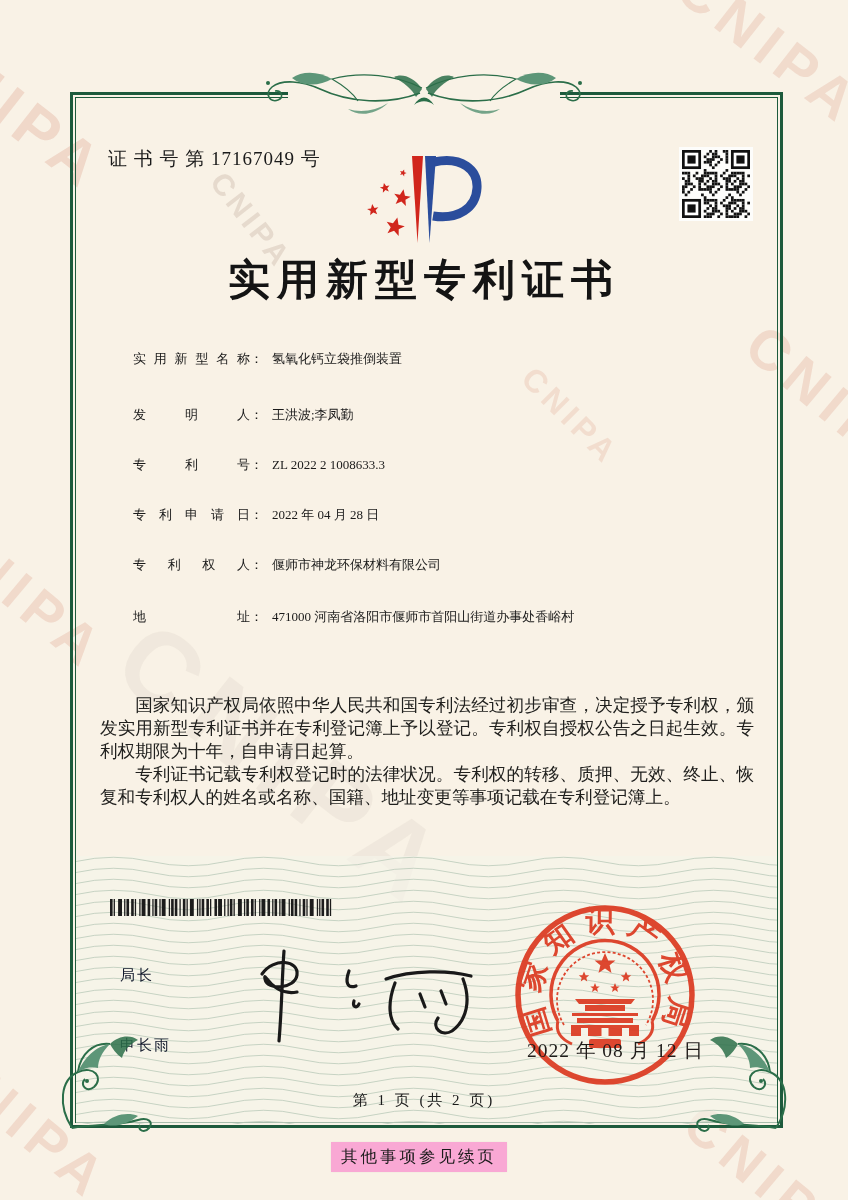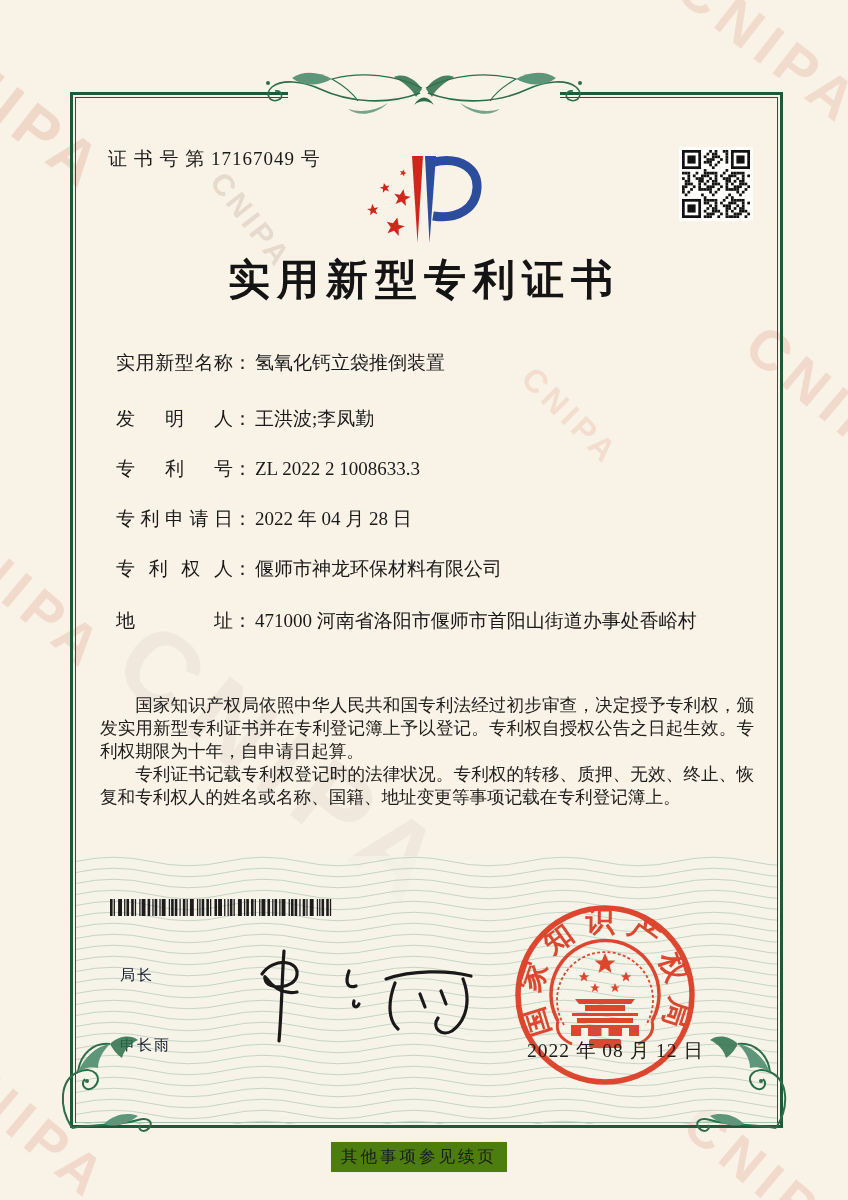--- a/index.html
+++ b/index.html
@@ -19,42 +19,42 @@
 
   .frame{position:absolute;left:70px;top:92px;width:707px;height:1030px;border:3px solid #1d5a3c;z-index:1;}
   .frame-inner{position:absolute;left:2px;top:2px;right:2px;bottom:2px;border:1px solid #1d5a3c;}
 
   .cert-no{position:absolute;left:108px;top:146px;font-size:19px;letter-spacing:1px;z-index:2;}
   .logo{position:absolute;left:362px;top:146px;z-index:2;}
   .qr{position:absolute;left:679px;top:147px;width:74px;height:74px;background:#fdfdfb;padding:3px;box-sizing:border-box;z-index:2;}
   .title{position:absolute;left:0;width:848px;top:252px;text-align:center;font-size:42px;font-weight:bold;
          letter-spacing:7px;color:#141414;z-index:2;}
 
-  .field-row{position:absolute;left:116px;font-size:19px;white-space:nowrap;z-index:2;}
+  .field-row{position:absolute;left:133px;font-size:13px;white-space:nowrap;z-index:2;}
   .f-label{display:inline-block;width:117px;text-align:justify;text-align-last:justify;vertical-align:top;}
   .f-colon{display:inline-block;width:18px;}
   .f-value{margin-left:4px;}
   .pair2{position:absolute;left:330px;top:0;}
 
   .body-text{position:absolute;left:100px;top:694px;width:654px;font-size:17.6px;line-height:23px;
              text-align:justify;z-index:2;color:#20201e;}
   .body-text p{margin:0;text-indent:2em;}
 
   .waves{position:absolute;left:76px;top:856px;z-index:1;}
   .barcode{position:absolute;left:110px;top:899px;z-index:2;}
   .signer{position:absolute;left:120px;font-size:15px;font-family:Liberation Sans, sans-serif;
           color:#0f172a;z-index:2;letter-spacing:2px;}
   .signer-title{top:966px;}
   .signer-name{top:1036px;}
   .signature{position:absolute;left:252px;top:948px;z-index:2;}
   .seal{position:absolute;left:510px;top:900px;z-index:3;opacity:.93;}
   .seal-date{position:absolute;left:527px;top:1037px;font-size:19.5px;letter-spacing:1px;color:#201c1a;z-index:4;white-space:nowrap;}
   .page-indicator{position:absolute;left:0;width:848px;top:1091px;text-align:center;font-size:15px;
                   letter-spacing:3px;z-index:2;}
-  .cont-note{position:absolute;left:331px;top:1142px;background:#4d7c0f;padding:4px 10px;font-size:16.5px;
+  .cont-note{position:absolute;left:331px;top:1142px;background:#f9a8d4;padding:4px 10px;font-size:16.5px;
              letter-spacing:3px;z-index:2;box-shadow:0 0 2px rgba(0,0,0,.05);}
   .ornament-top{position:absolute;left:252px;top:58px;z-index:2;}
   .flourish{position:absolute;z-index:2;}
   .flourish-bl{left:56px;top:1032px;}
   .flourish-br{left:682px;top:1032px;transform:scaleX(-1);}
 </style>
 </head>
 <body>
 
 <div class="page">
@@ -440,20 +440,21 @@
       <rect x="-33" y="18" width="66" height="3"></rect>
       <rect x="-28" y="23" width="56" height="5"></rect>
       <rect x="-34" y="30" width="68" height="11"></rect>
       <rect x="-24" y="33" width="7" height="8" fill="#f5f4ea"></rect>
       <rect x="-3.5" y="33" width="7" height="8" fill="#f5f4ea"></rect>
       <rect x="17" y="33" width="7" height="8" fill="#f5f4ea"></rect>
     </g>
   </svg>
   <div class="seal-date">2022 年 08 月 12 日</div>
 
+  <div class="page-indicator">第 1 页 (共 2 页)</div>
   <div class="cont-note">其他事项参见续页</div>
 
   <svg class="ornament-top" width="344" height="66" viewBox="0 0 344 66">
     <rect x="36" y="28" width="272" height="12" fill="#f9f2e6"></rect>
     <g transform="translate(172,33)">
       <g id="orn-half">
         <path d="M4,2 C36,14 74,12 104,-2 C122,-10 142,-12 152,-4 C160,3 154,12 146,9 C140,7 142,-1 149,0" stroke="#2b6e49" stroke-width="1.6" fill="none"></path>
         <path d="M2,-3 C28,-16 62,-20 92,-12 C78,-4 70,4 66,10" stroke="#2b6e49" stroke-width="1.2" fill="none"></path>
         <path d="M92,-12 C106,-20 122,-20 132,-13 C121,-4 104,-5 92,-12 Z" fill="#5d9678"></path>
         <path d="M36,12 C48,20 64,22 76,18 C66,26 48,24 36,12 Z" fill="#5d9678" opacity="0.85"></path>

